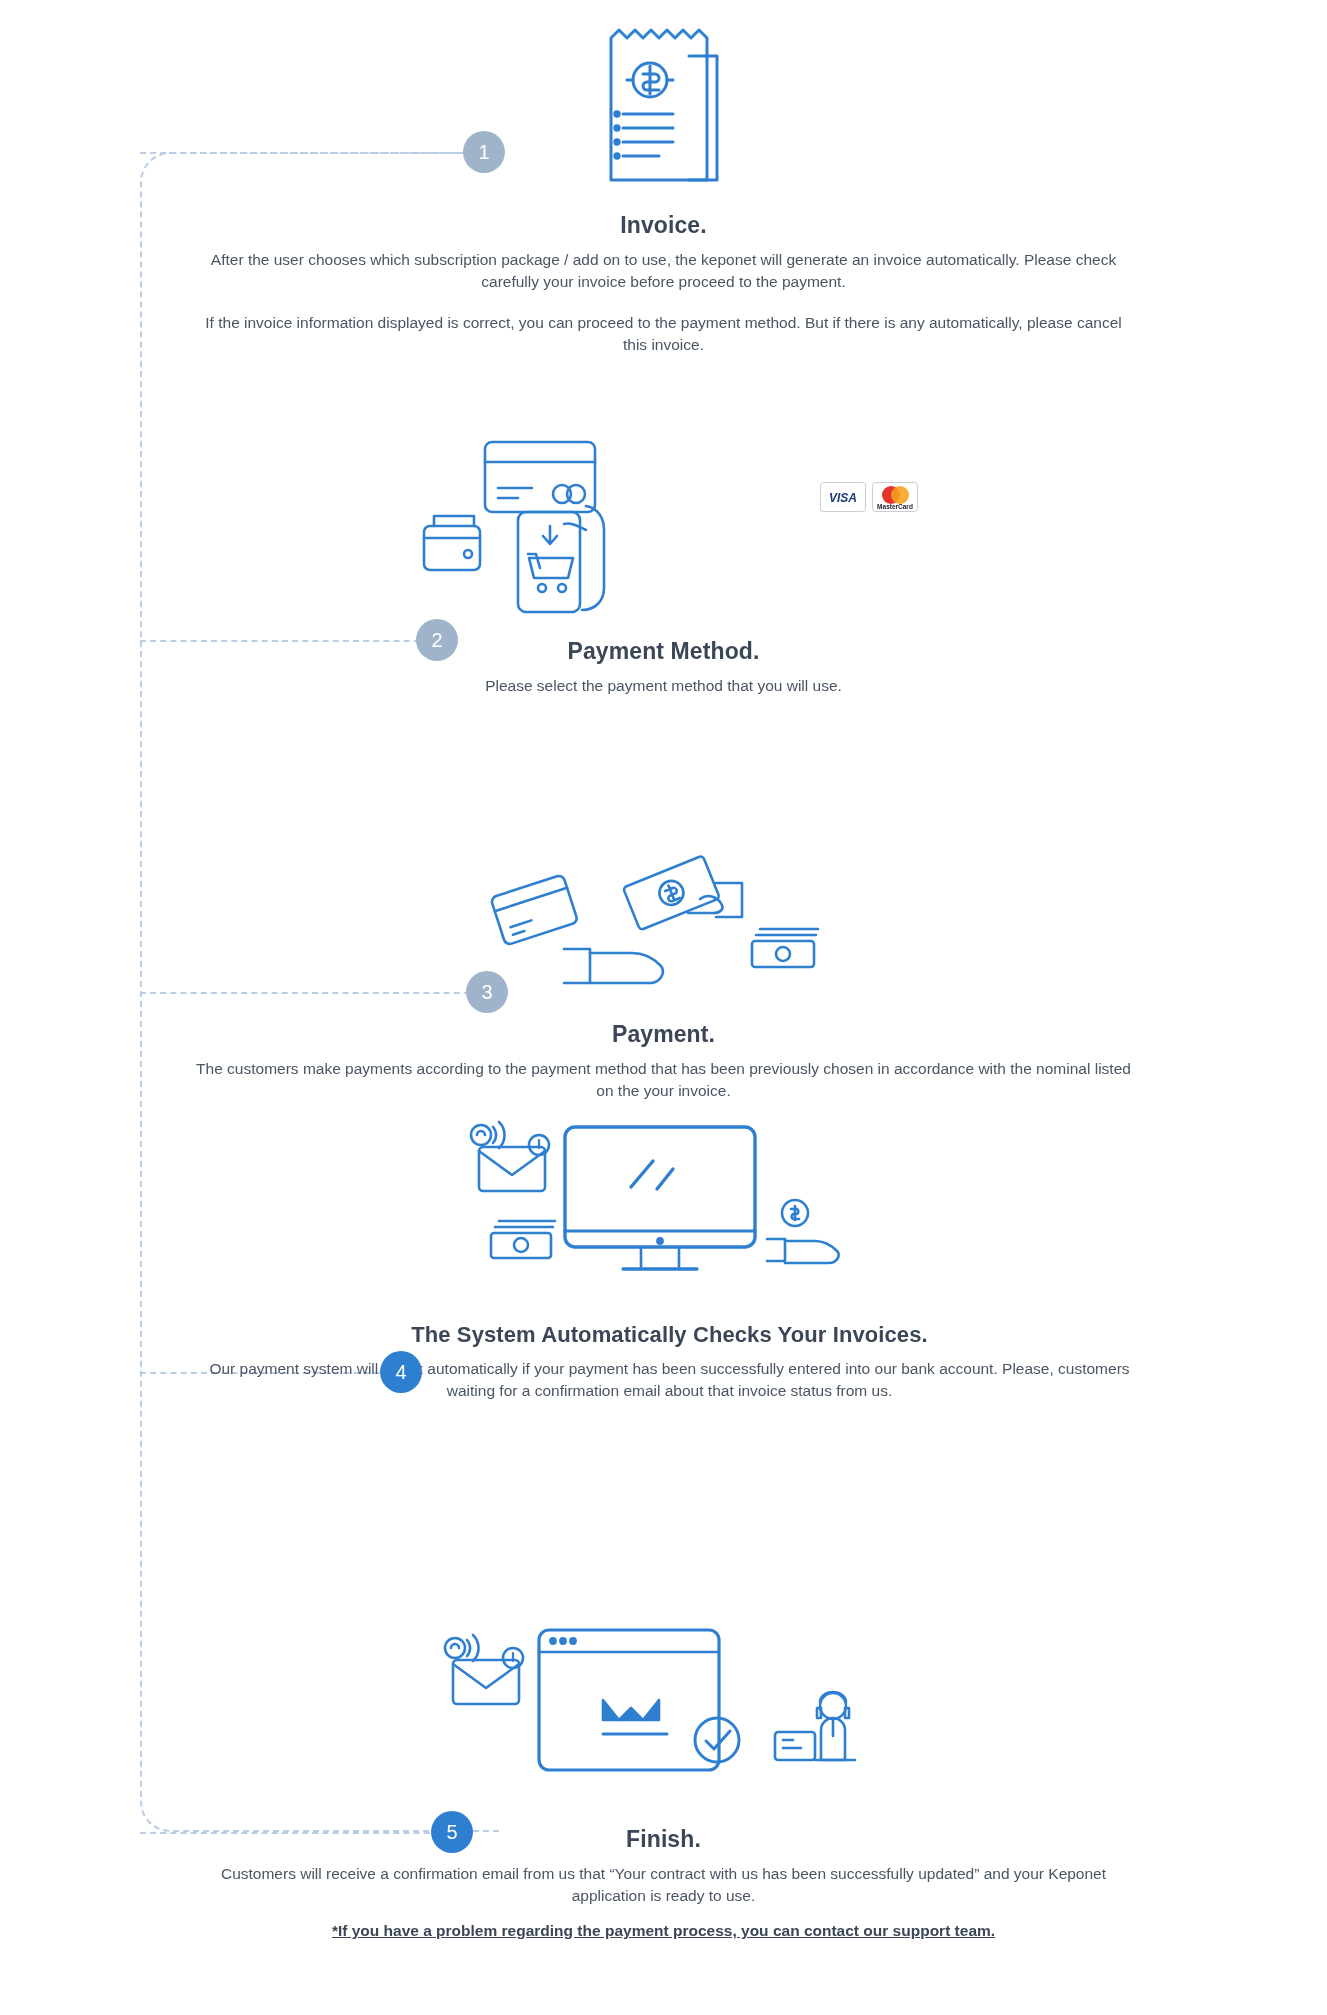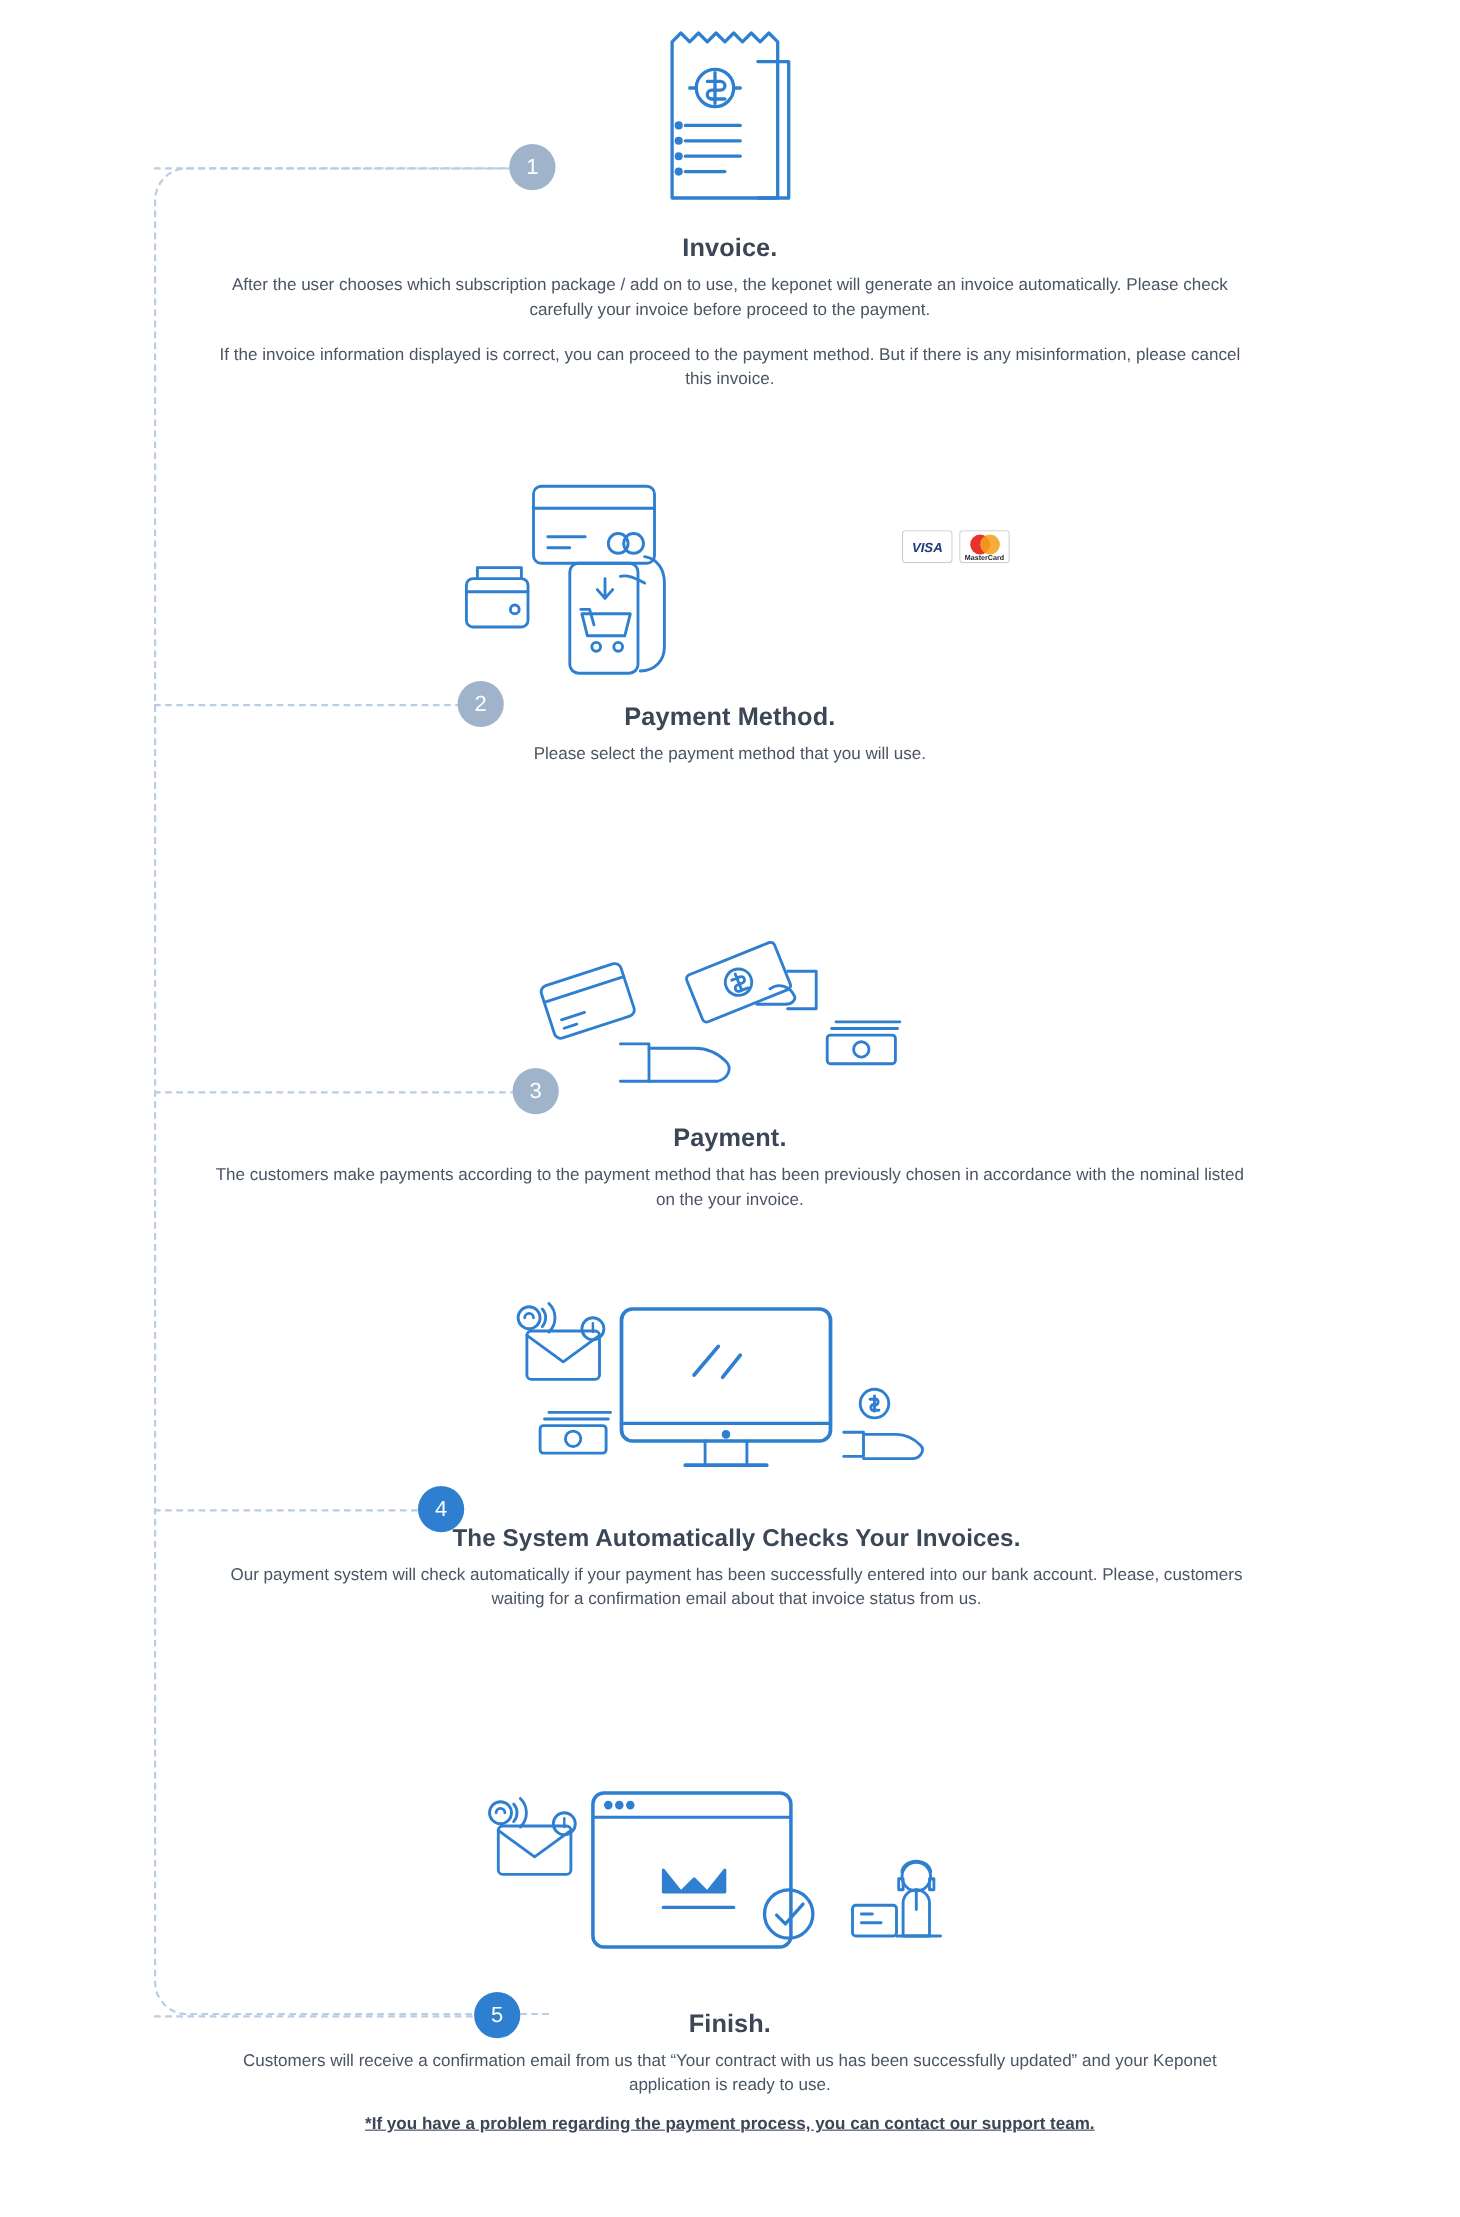--- a/index.html
+++ b/index.html
@@ -139,21 +139,21 @@
           <path d="M44 96 h50 M44 110 h50 M44 124 h50 M44 138 h36"></path>
           <circle cx="38" cy="96" r="2.2" fill="#2f7fd1"></circle>
           <circle cx="38" cy="110" r="2.2" fill="#2f7fd1"></circle>
           <circle cx="38" cy="124" r="2.2" fill="#2f7fd1"></circle>
           <circle cx="38" cy="138" r="2.2" fill="#2f7fd1"></circle>
         </g>
       </svg>
     </div>
     <div class="step-title">Invoice.</div>
     <div class="step-body">After the user chooses which subscription package / add on to use, the keponet will generate an invoice automatically. Please check carefully your invoice before proceed to the payment.</div>
-    <div class="step-body">If the invoice information displayed is correct, you can proceed to the payment method. But if there is any misinformation, please cancel this invoice.</div>
+    <div class="step-body">If the invoice information displayed is correct, you can proceed to the payment method. But if there is any automatically, please cancel this invoice.</div>
   </div>
 
   <div class="step" style="top:430px;">
     <div class="art" style="align-items:flex-start;">
       <svg width="400" height="190" viewBox="0 0 400 190">
         <g fill="none" stroke="#2f7fd1" stroke-width="2.6" stroke-linecap="round" stroke-linejoin="round">
 
           <rect x="75" y="12" width="110" height="70" rx="7"></rect>
           <path d="M75 32 h110"></path>
           <path d="M88 58 h34 M88 68 h20"></path>
@@ -221,21 +221,21 @@
             <path d="M4 10 h60 M8 4 h58"></path>
             <circle cx="31" cy="29" r="7"></circle>
           </g>
         </g>
       </svg>
     </div>
     <div class="step-title" style="margin-top:22px;">Payment.</div>
     <div class="step-body">The customers make payments according to the payment method that has been previously chosen in accordance with the nominal listed on the your invoice.</div>
   </div>
 
-  <div class="step" style="top:1176px;padding-left:12px;">
+  <div class="step" style="top:1113px;padding-left:12px;">
     <div class="art" style="align-items:center;">
       <svg width="430" height="185" viewBox="0 0 430 185">
         <g fill="none" stroke="#2f7fd1" stroke-width="2.6" stroke-linecap="round" stroke-linejoin="round">
 
           <g transform="translate(4 6)">
             <rect x="20" y="28" width="66" height="44" rx="4"></rect>
             <path d="M20 32 l33 24 l33 -24"></path>
             <circle cx="22" cy="16" r="10"></circle>
             <path d="M18 16 a4 4 0 0 1 8 0"></path>
             <path d="M34 8 a12 12 0 0 1 0 16 M40 3 a18 18 0 0 1 0 26"></path>

